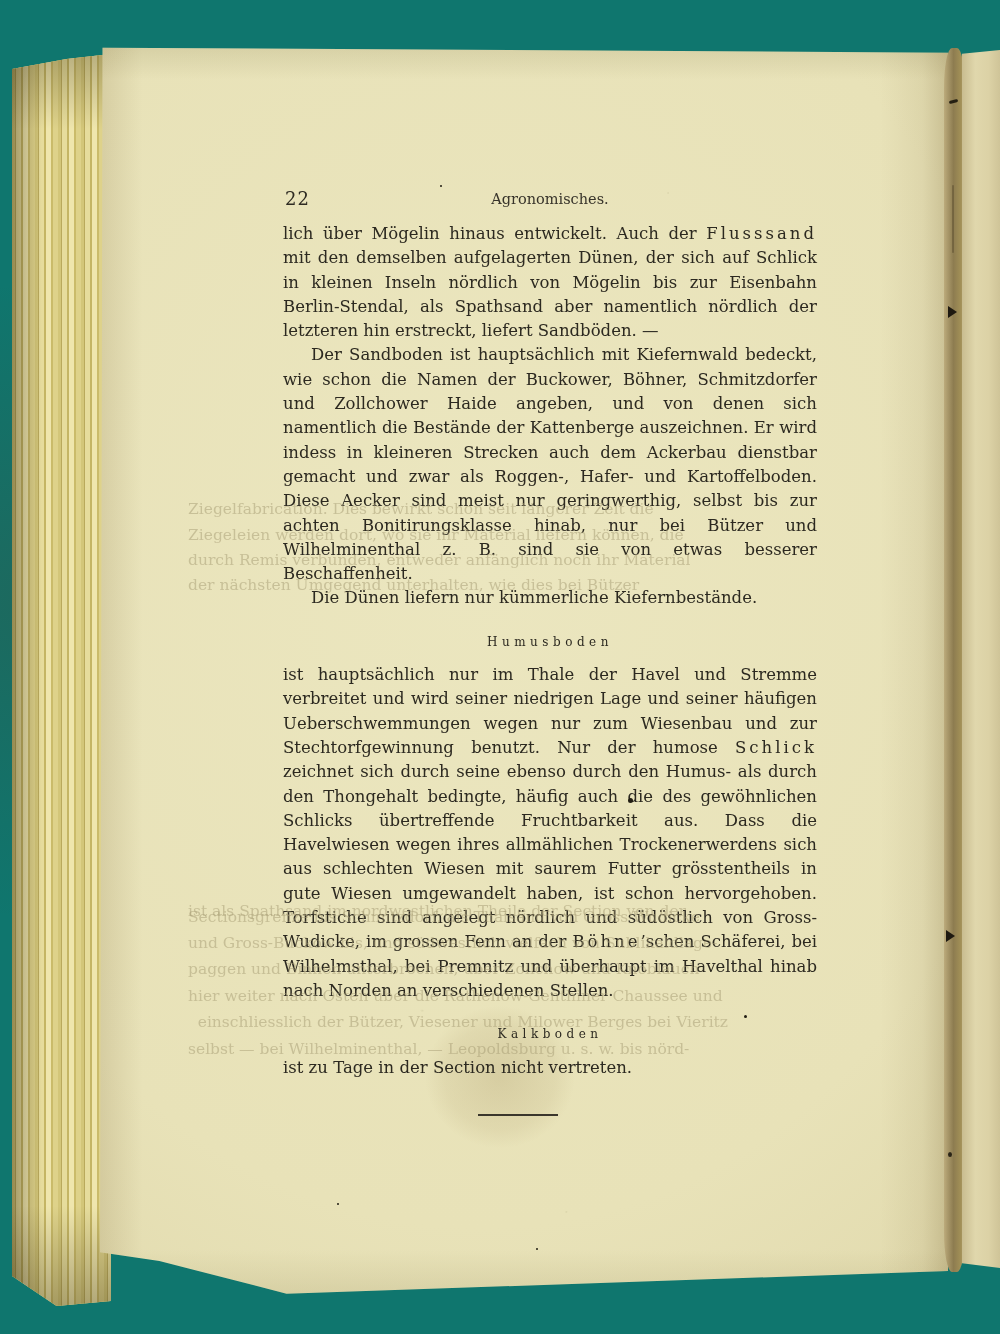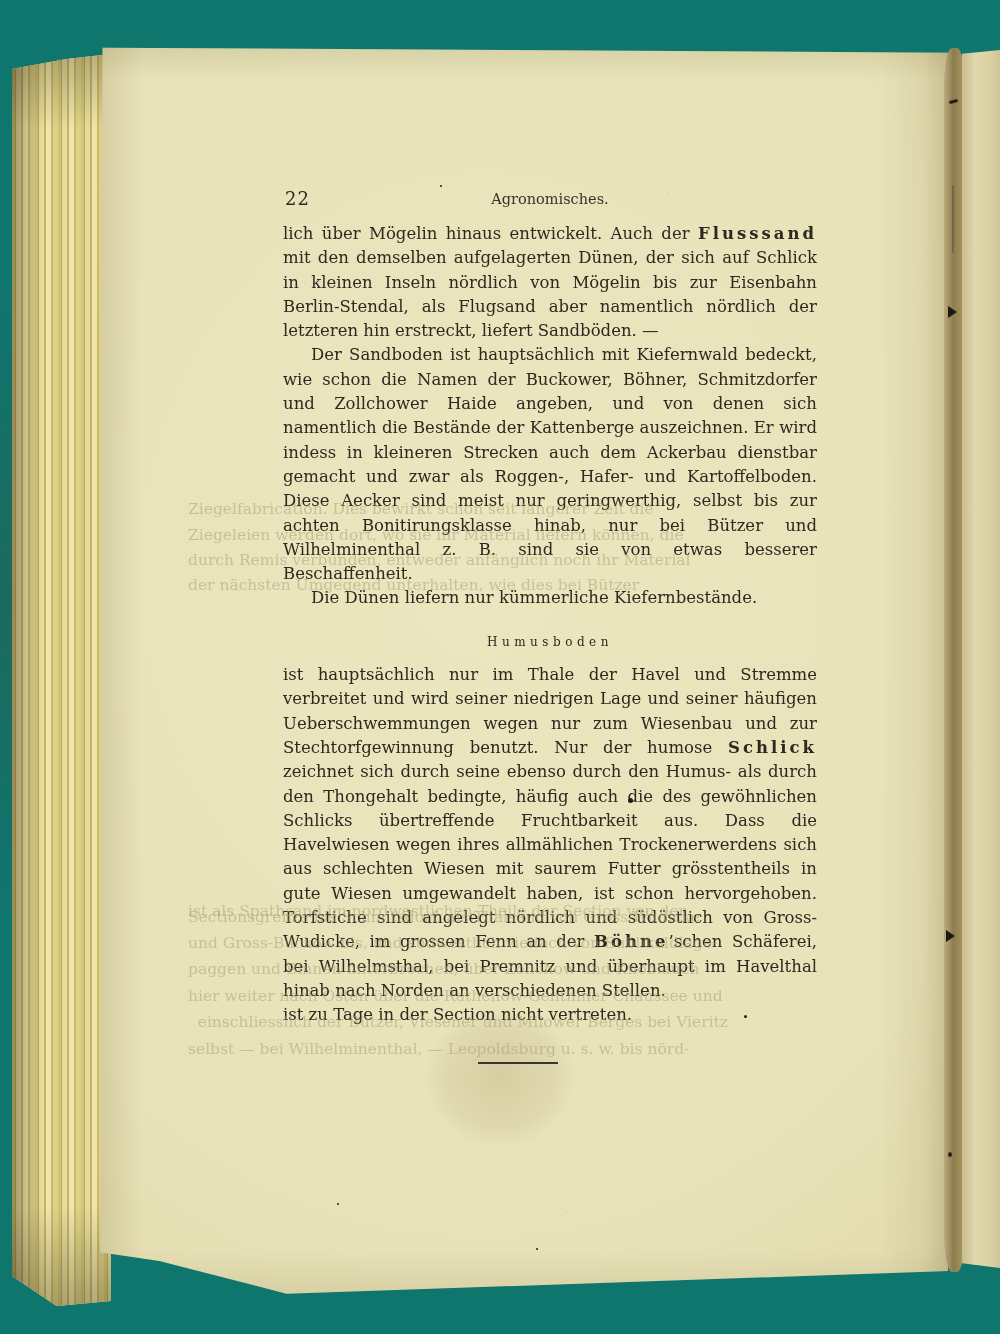--- a/index.html
+++ b/index.html
@@ -49,21 +49,21 @@
   .mark.dot{width:4px;height:5px;background:#2a2416;border-radius:50%;}
   .mark.crease{width:2px;height:68px;background:rgba(90,75,45,.5);border-radius:2px;}
   
   .header-row{position:absolute;left:183px;top:146px;width:534px;height:24px;color:#2e2b22;}
   .pagenum{position:absolute;left:2px;top:0;font-size:18px;letter-spacing:1px;}
   .running{position:absolute;left:50%;transform:translateX(-50%);top:3px;font-size:14.5px;color:#37332a;}
   .text-block{position:absolute;left:183px;top:180px;width:534px;color:#2c2920;
     font-size:16.5px;line-height:24.3px;text-align:justify;}
   .text-block p{margin:0;}
   .text-block p.ind{text-indent:28px;}
-  .sperr{letter-spacing:3px;font-weight:bold;}
+  .sperr{letter-spacing:3px;}
   .sect{margin:19px 0 9px;text-align:center;text-indent:0;font-size:12px;letter-spacing:4.5px;color:#2c2920;}
   .rule{width:80px;border-top:2px solid #3a362c;margin:34px auto 0;transform:translateX(-32px);}
   
   .bleed-line{position:absolute;color:#a69c74;opacity:.5;filter:blur(.7px);
     font-size:15.5px;white-space:nowrap;overflow:hidden;pointer-events:none;}
   .speck{position:absolute;background:#211d12;border-radius:50%;}
 </style>
 </head>
 <body>
 
@@ -73,25 +73,26 @@
   <div class="page">
     <div class="grain"></div>
     <div class="stain"></div>
 
     <div class="header-row">
       <span class="pagenum">22</span>
       <span class="running">Agronomisches.</span>
     </div>
 
     <div class="text-block" id="text-block">
-        <p><span>lich über Mögelin hinaus entwickelt.  Auch der </span><span class="sperr">Flusssand</span><span> mit den demselben aufgelagerten Dünen, der sich auf Schlick in kleinen Inseln nördlich von Mögelin bis zur Eisenbahn Berlin-Stendal, als Flugsand aber namentlich nördlich der letzteren hin erstreckt, liefert Sandböden. —</span></p>
+        <p><span>lich über Mögelin hinaus entwickelt.  Auch der </span><span class="sperr">Flusssand</span><span> mit den demselben aufgelagerten Dünen, der sich auf Schlick in kleinen Inseln nördlich von Mögelin bis zur Eisenbahn Berlin-Stendal, als Spathsand aber namentlich nördlich der letzteren hin erstreckt, liefert Sandböden. —</span></p>
         <p class="ind"><span>Der Sandboden ist hauptsächlich mit Kiefernwald bedeckt, wie schon die Namen der Buckower, Böhner, Schmitzdorfer und Zollchower Haide angeben, und von denen sich namentlich die Bestände der Kattenberge auszeichnen.  Er wird indess in kleineren Strecken auch dem Ackerbau dienstbar gemacht und zwar als Roggen-, Hafer- und Kartoffelboden.  Diese Aecker sind meist nur geringwerthig, selbst bis zur achten Bonitirungsklasse hinab, nur bei Bützer und Wilhelminenthal z. B. sind sie von etwas besserer Beschaffenheit.</span></p>
         <p class="ind"><span>Die Dünen liefern nur kümmerliche Kiefernbestände.</span></p>
         <div class="sect">Humusboden</div>
         <p><span>ist hauptsächlich nur im Thale der Havel und Stremme verbreitet und wird seiner niedrigen Lage und seiner häufigen Ueberschwemmungen wegen nur zum Wiesenbau und zur Stechtorfgewinnung benutzt.  Nur der humose </span><span class="sperr">Schlick</span><span> zeichnet sich durch seine ebenso durch den Humus- als durch den Thongehalt bedingte, häufig auch die des gewöhnlichen Schlicks übertreffende Fruchtbarkeit aus.  Dass die Havelwiesen wegen ihres allmählichen Trockenerwerdens sich aus schlechten Wiesen mit saurem Futter grösstentheils in gute Wiesen umgewandelt haben, ist schon hervorgehoben.  Torfstiche sind angelegt nördlich und südöstlich von Gross-Wudicke, im grossen Fenn an der </span><span class="sperr">Böhne</span><span>’schen Schäferei, bei Wilhelmsthal, bei Premnitz und überhaupt im Havelthal hinab nach Norden an verschiedenen Stellen.</span></p>
+        <div class="sect">Kalkboden</div>
         <p><span>ist zu Tage in der Section nicht vertreten.</span></p>
         <div class="rule"></div>
       </div>
     <div id="bleed">
         <div class="bleed-line" style="left: 88px; top: 458px; width: 540px;">Ziegelfabrication.  Dies bewirkt schon seit längerer Zeit die</div>
         <div class="bleed-line" style="left: 88px; top: 484px; width: 540px;">Ziegeleien werden dort, wo sie ihr Material liefern können, die</div>
         <div class="bleed-line" style="left: 88px; top: 509px; width: 540px;">durch Remis verbunden, entweder anfänglich noch ihr Material</div>
         <div class="bleed-line" style="left: 88px; top: 534px; width: 540px;">der nächsten Umgegend unterhalten, wie dies bei Bützer</div>
         <div class="bleed-line" style="left: 88px; top: 860px; width: 540px;">ist als Spathsand im nordwestlichen Theile der Section von der</div>
         <div class="bleed-line" style="left: 88px; top: 866px; width: 540px;">Sectionsgrenze bis Schmitzdorf, als Thalsand von Gross-Wudicke</div>

